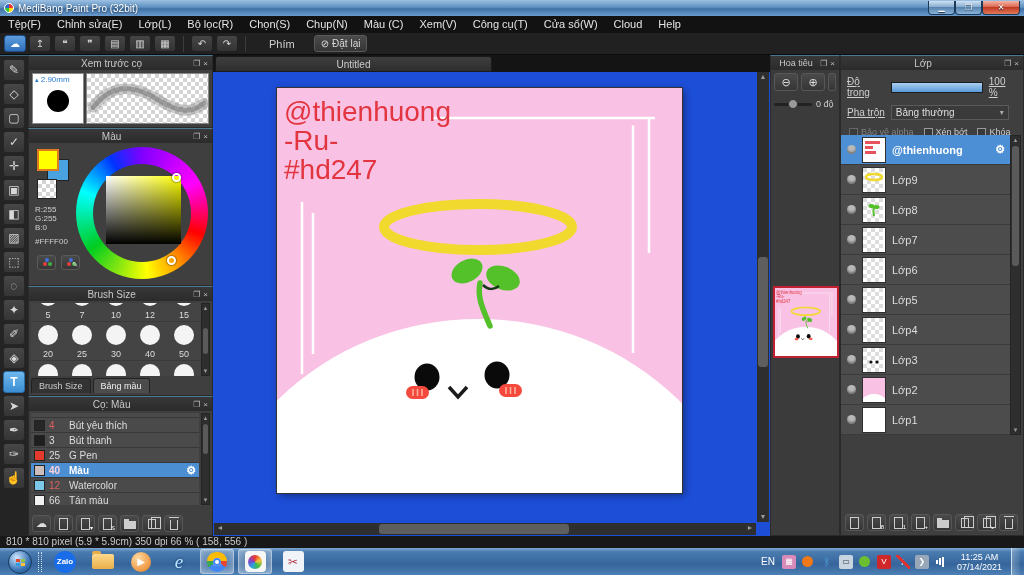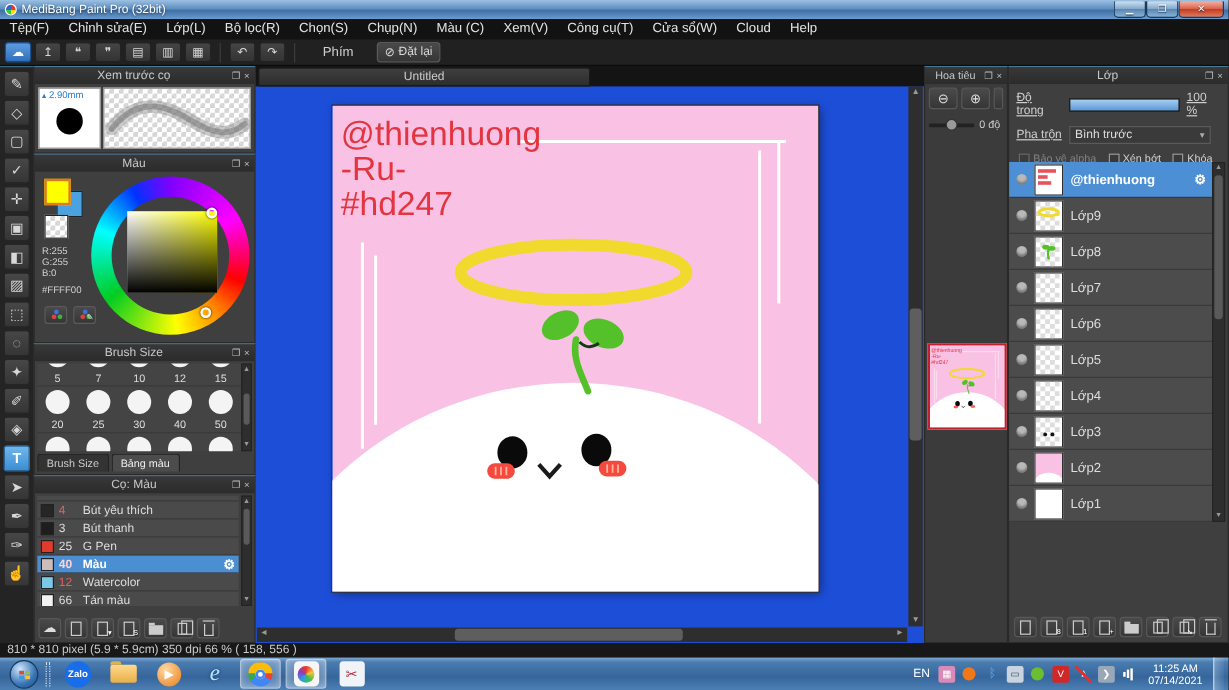--- a/index.html
+++ b/index.html
@@ -600,21 +600,21 @@
     <div style="display:flex;align-items:center;gap:6px;padding:6px 6px 0 6px;">
       <span class="lay-label">Độ trong</span>
       <span class="lay-slider">
           <span class="lay-fill"></span>
         </span>
       <span class="lay-label">100 %</span>
     </div>
     <div style="display:flex;align-items:center;gap:6px;padding:7px 6px 0 6px;">
       <span class="lay-label">Pha trộn</span>
       <span class="lay-select">
-        <span>Bình trước</span>
+        <span>Bảng thường</span>
         <span class="caret">▾</span>
       </span>
     </div>
     <div id="layer-checks" style="display:flex;gap:10px;padding:7px 6px 0 8px;">
         <span class="chk dim">
           <i></i>
           <span>Bảo vệ alpha</span>
         </span>
         <span class="chk">
           <i></i>

